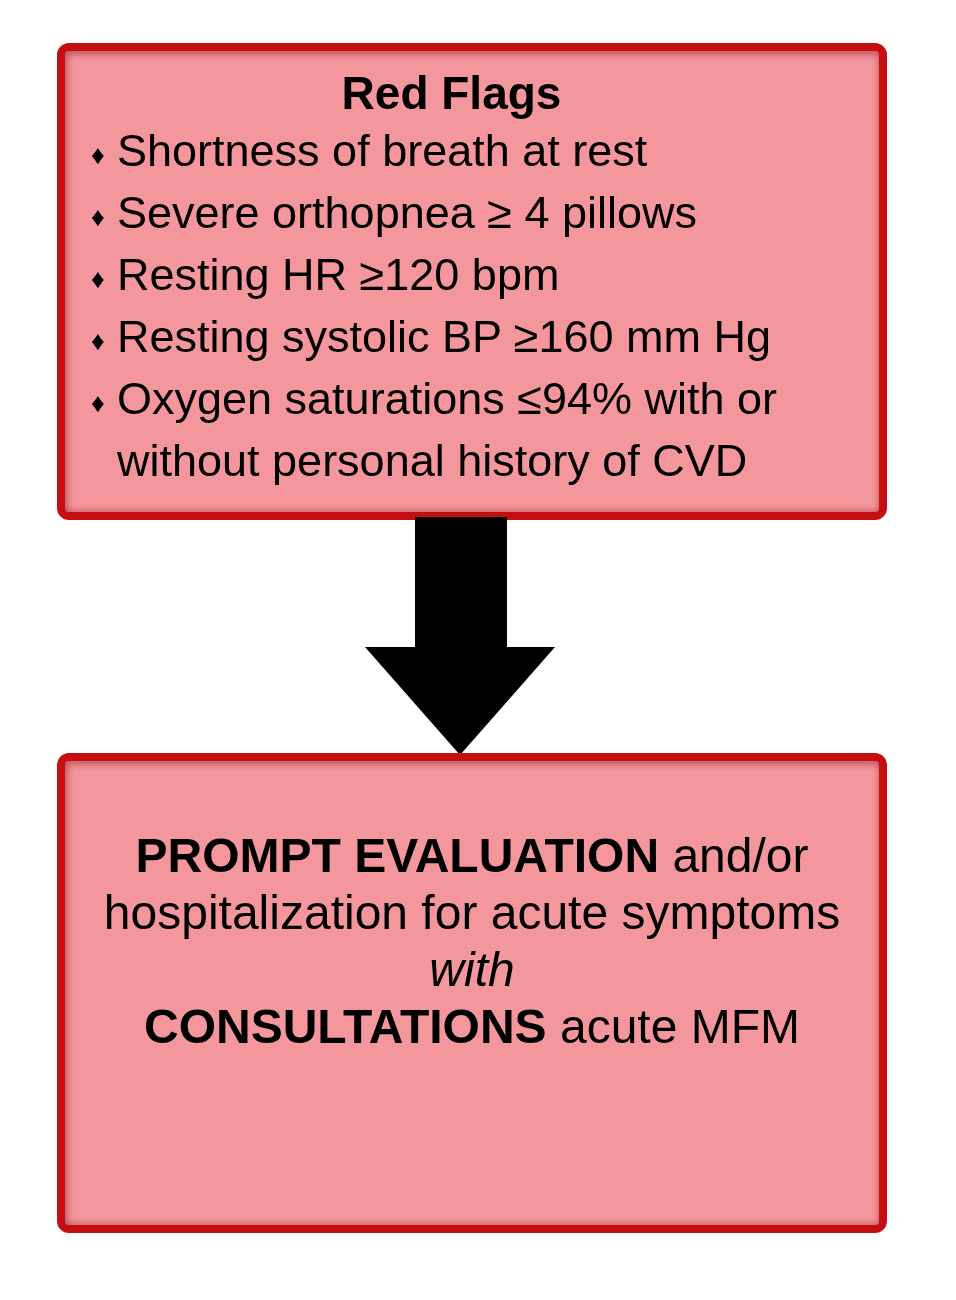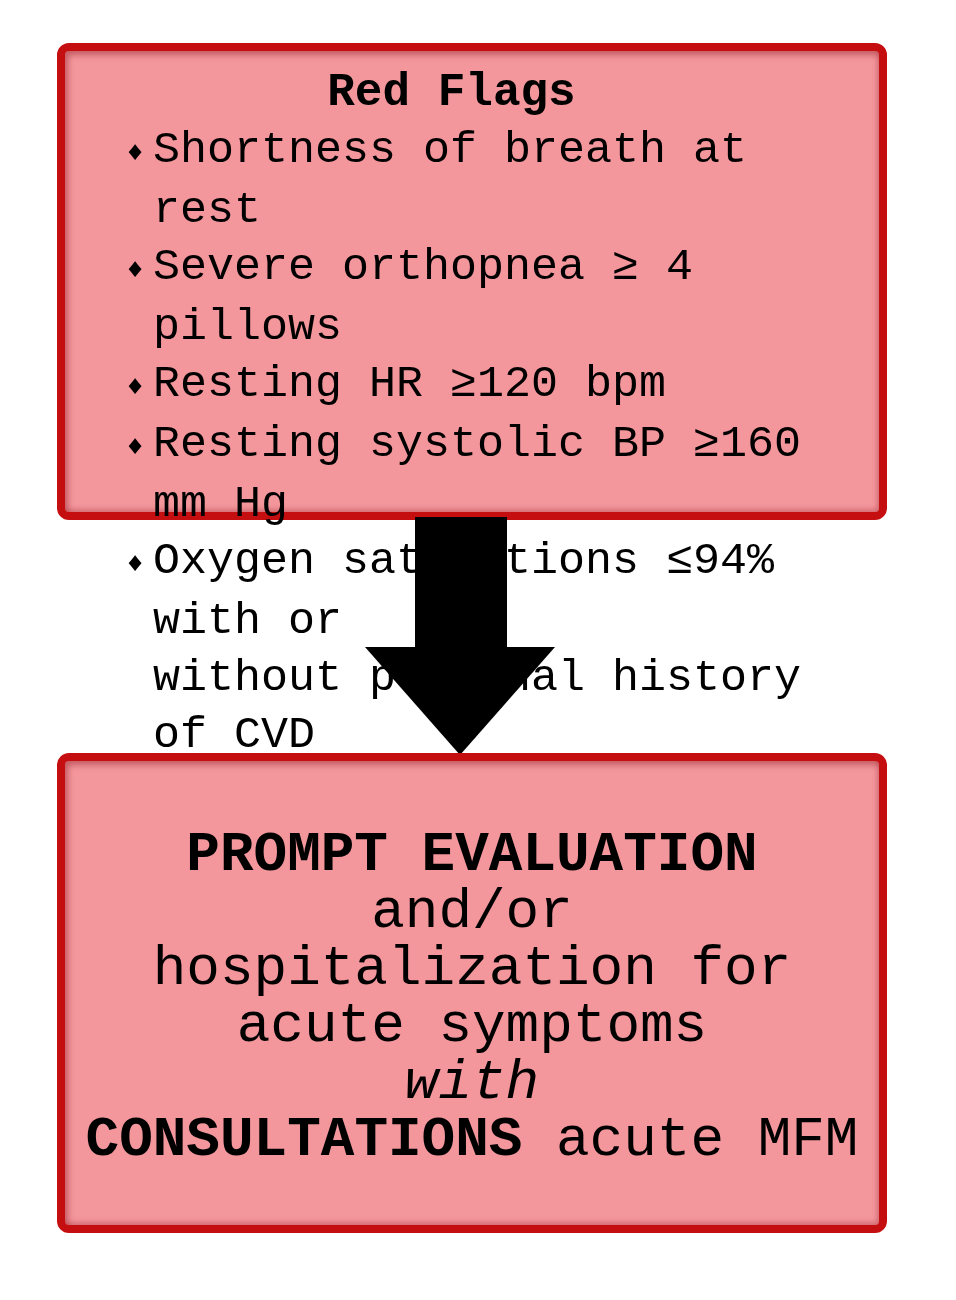--- a/index.html
+++ b/index.html
@@ -18,54 +18,52 @@
   .flag-box {
     position: absolute;
     left: 57px;
     width: 830px;
     box-sizing: border-box;
     background: var(--fill, #F4979D);
     border: 8px solid var(--border, #C40E10);
     border-radius: 12px;
     box-shadow: inset 3px 4px 6px rgba(160, 45, 55, 0.55),
                 inset -2px -3px 5px rgba(160, 45, 55, 0.35);
-    font-family: Liberation Mono, monospace;
   }
   #top-box {
     top: 43px;
     height: 477px;
     padding: 14px 12px 0 26px;
   }
   #bottom-box {
     top: 753px;
     height: 480px;
     padding: 66px 10px 0 10px;
     text-align: center;
-    font-size: 56px;
+    font-size: 48px;
     line-height: 57px;
   }
   .box-title {
     font-size: 46px;
     line-height: 57px;
     font-weight: bold;
     text-align: center;
     margin: 0 55px 0 0;
   }
   ul.flag-list {
     list-style: none;
     margin: 0;
     padding: 0;
     font-size: 45px;
     line-height: 57px;
   }
   ul.flag-list li {
     padding-left: 26px;
     text-indent: -26px;
     white-space: pre-line;
-    margin-left: 36px;
   }
   .bullet {
     display: inline-block;
     width: 26px;
     text-indent: 0;
     font-size: 27px;
     vertical-align: 2px;
   }
   #bottom-box .line .bold { font-weight: bold; }
   #bottom-box .line .italic { font-style: italic; }

